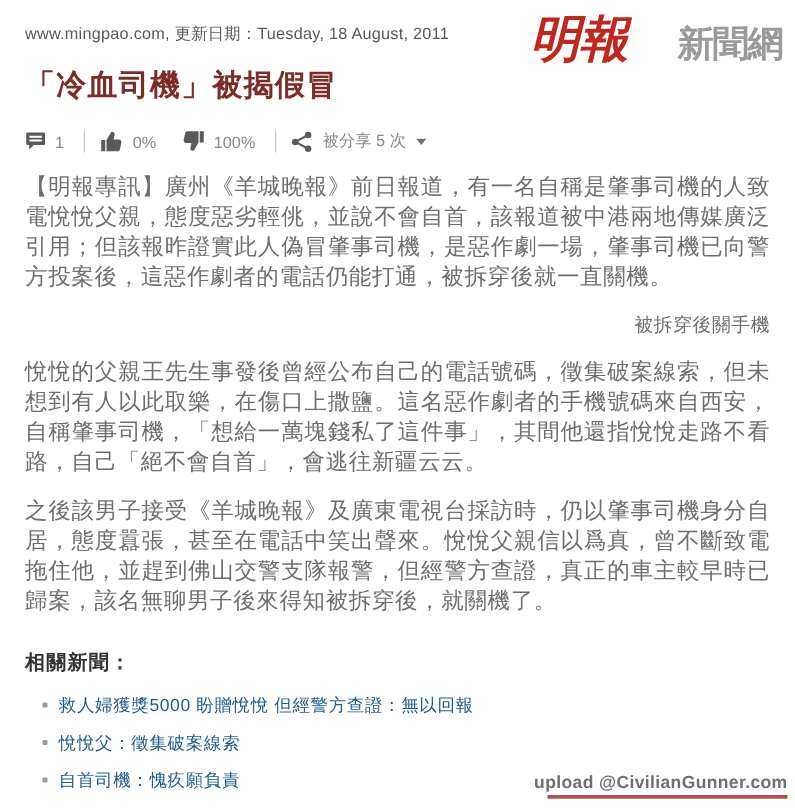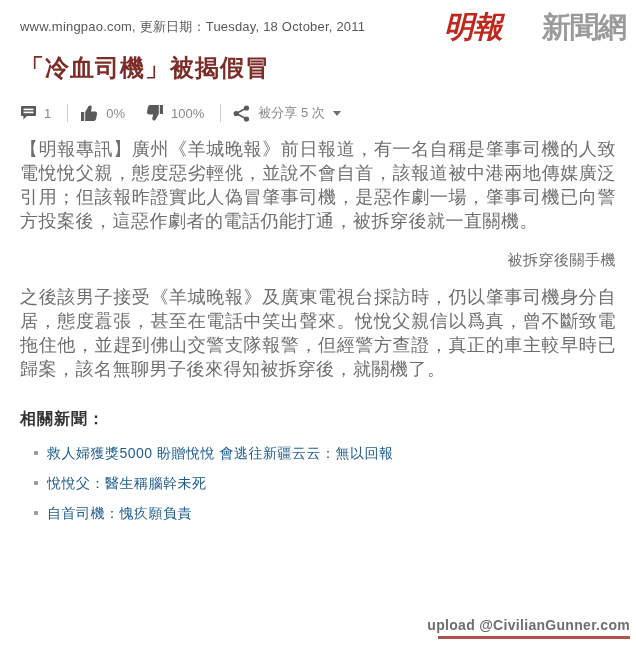--- a/index.html
+++ b/index.html
@@ -9,21 +9,21 @@
     font-family:"Liberation Sans","DejaVu Sans",sans-serif;
     position:relative;
     overflow:hidden;
   }
   .page { padding:18px 20px 0 20px; position:relative; }
 
   
   .dateline { font-size:13px; color:#595959; letter-spacing:0.2px; }
   .logo { position:absolute; top:12px; right:10px; white-space:nowrap; line-height:1; }
   .logo-mingpao {
-    color:#c0281e; font-size:30px; font-weight:bold; font-style:italic;
+    color:#c0281e; font-size:40px; font-weight:bold; font-style:italic;
     font-family:"Liberation Serif","DejaVu Serif",serif; letter-spacing:-1px;
   }
   .logo-news { color:#9a9a9a; font-size:29px; font-weight:bold; letter-spacing:-1px;margin-left:40px; }
 
   .title { margin:16px 0 16px 0; font-size:24px; font-weight:bold; color:#7d2d27; letter-spacing:1px; }
 
   
   .toolbar { margin-top:20px; display:flex; align-items:center; color:#8a8a8a; font-size:13px; }
   .tb-group { display:flex; align-items:center; }
   .tb-num { margin-left:7px; margin-right:4px; }
@@ -60,21 +60,21 @@
     font-size:14px; font-weight:bold; color:#6f6f6f; letter-spacing:0.3px;
     text-shadow:-1px -1px 0 #fff, 1px -1px 0 #fff, -1px 1px 0 #fff, 1px 1px 0 #fff;
   }
   .watermark-line { margin-top:3px; margin-left:auto; width:192px; height:3px; background:#b2524c; }
 </style>
 </head>
 <body>
 
 <div class="page">
 
-  <div class="dateline">www.mingpao.com, 更新日期：Tuesday, 18 October, 2011</div>
+  <div class="dateline">www.mingpao.com, 更新日期：Tuesday, 18 August, 2011</div>
 
   <div class="logo">
     <span class="logo-mingpao">明報</span><span class="logo-news">新聞網</span>
   </div>
 
   <h1 class="title">「冷血司機」被揭假冒</h1>
 
   <div class="toolbar">
     <div class="tb-group tb-btn">
       <span class="tb-icon">
@@ -123,33 +123,34 @@
         </svg>
       </span>
       <span class="share-label">被分享 5 次</span>
       <span class="caret-down"></span>
     </div>
   </div>
 
   <div class="article">
     <p>【明報專訊】廣州《羊城晚報》前日報道，有一名自稱是肇事司機的人致電悅悅父親，態度惡劣輕佻，並說不會自首，該報道被中港兩地傳媒廣泛引用；但該報昨證實此人偽冒肇事司機，是惡作劇一場，肇事司機已向警方投案後，這惡作劇者的電話仍能打通，被拆穿後就一直關機。</p>
     <div class="subhead">被拆穿後關手機</div>
+    <p>悅悅的父親王先生事發後曾經公布自己的電話號碼，徵集破案線索，但未想到有人以此取樂，在傷口上撒鹽。這名惡作劇者的手機號碼來自西安，自稱肇事司機，「想給一萬塊錢私了這件事」，其間他還指悅悅走路不看路，自己「絕不會自首」，會逃往新疆云云。</p>
     <p>之後該男子接受《羊城晚報》及廣東電視台採訪時，仍以肇事司機身分自居，態度囂張，甚至在電話中笑出聲來。悅悅父親信以爲真，曾不斷致電拖住他，並趕到佛山交警支隊報警，但經警方查證，真正的車主較早時已歸案，該名無聊男子後來得知被拆穿後，就關機了。</p>
   </div>
 
   <div class="related-heading">相關新聞：</div>
 
   <ul class="related-list">
     <li>
       <span class="bullet"></span>
-      <a href="#" class="related-link">救人婦獲獎5000 盼贈悅悅 會逃往新疆云云：無以回報</a>
+      <a href="#" class="related-link">救人婦獲獎5000 盼贈悅悅 但經警方查證：無以回報</a>
     </li>
     <li>
       <span class="bullet"></span>
-      <a href="#" class="related-link">悅悅父：醫生稱腦幹未死</a>
+      <a href="#" class="related-link">悅悅父：徵集破案線索</a>
     </li>
     <li>
       <span class="bullet"></span>
       <a href="#" class="related-link">自首司機：愧疚願負責</a>
     </li>
   </ul>
 
 </div>
 
 <div class="watermark">

